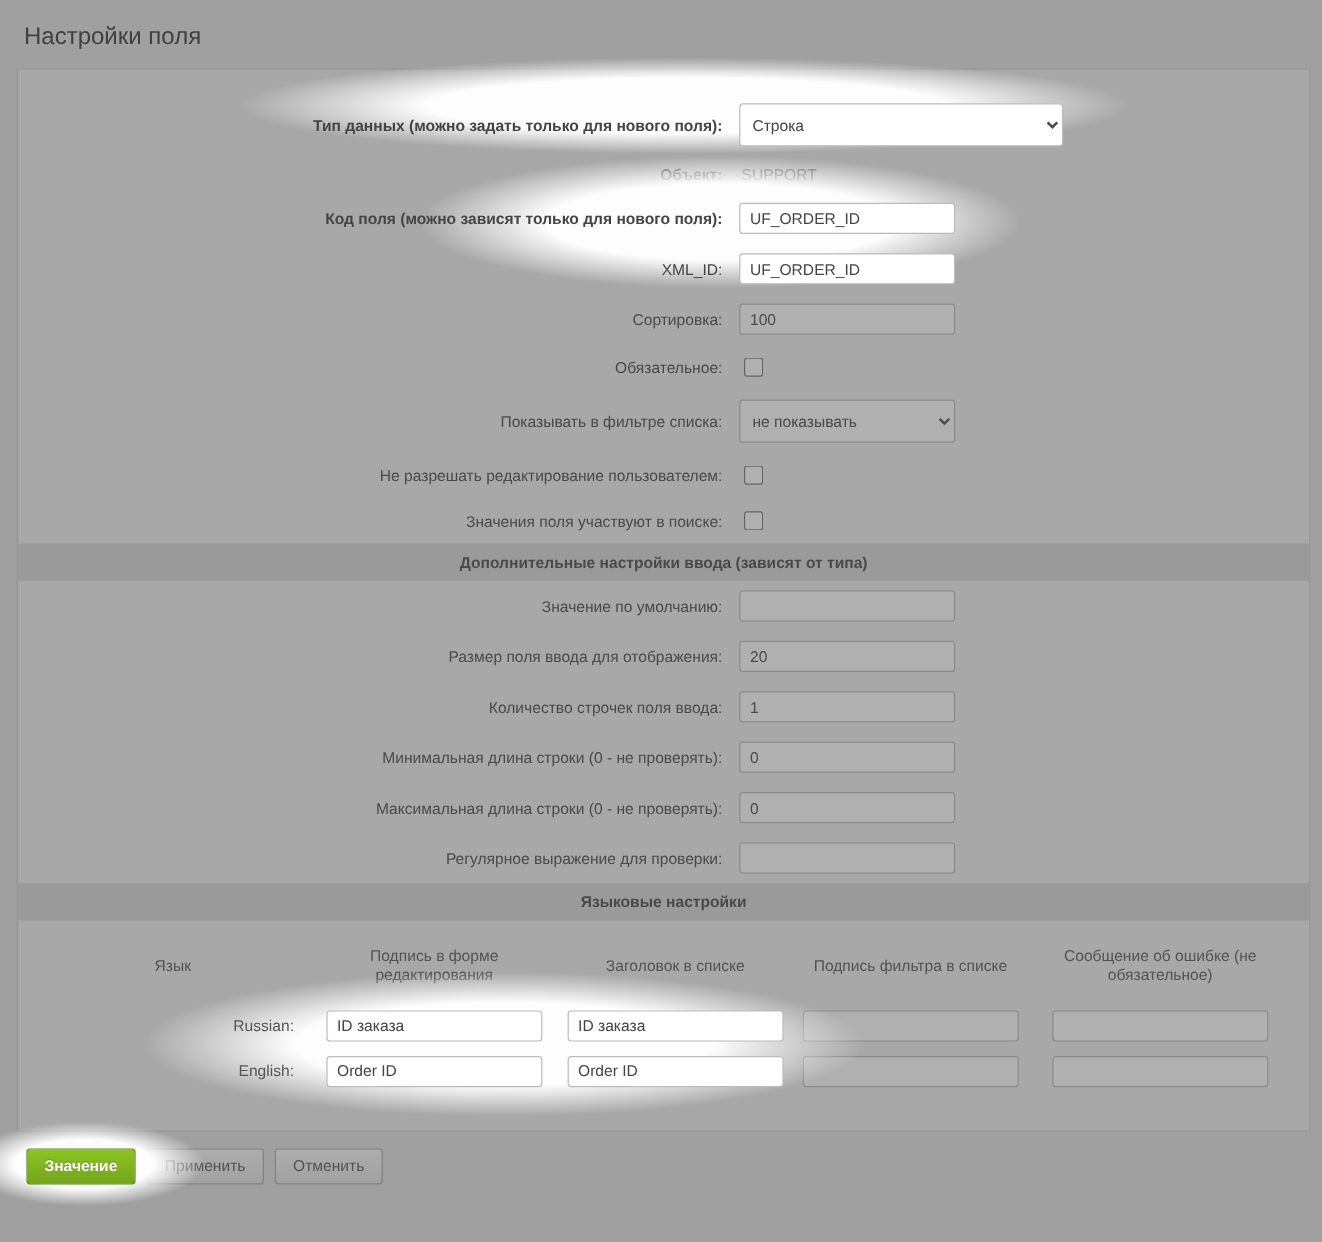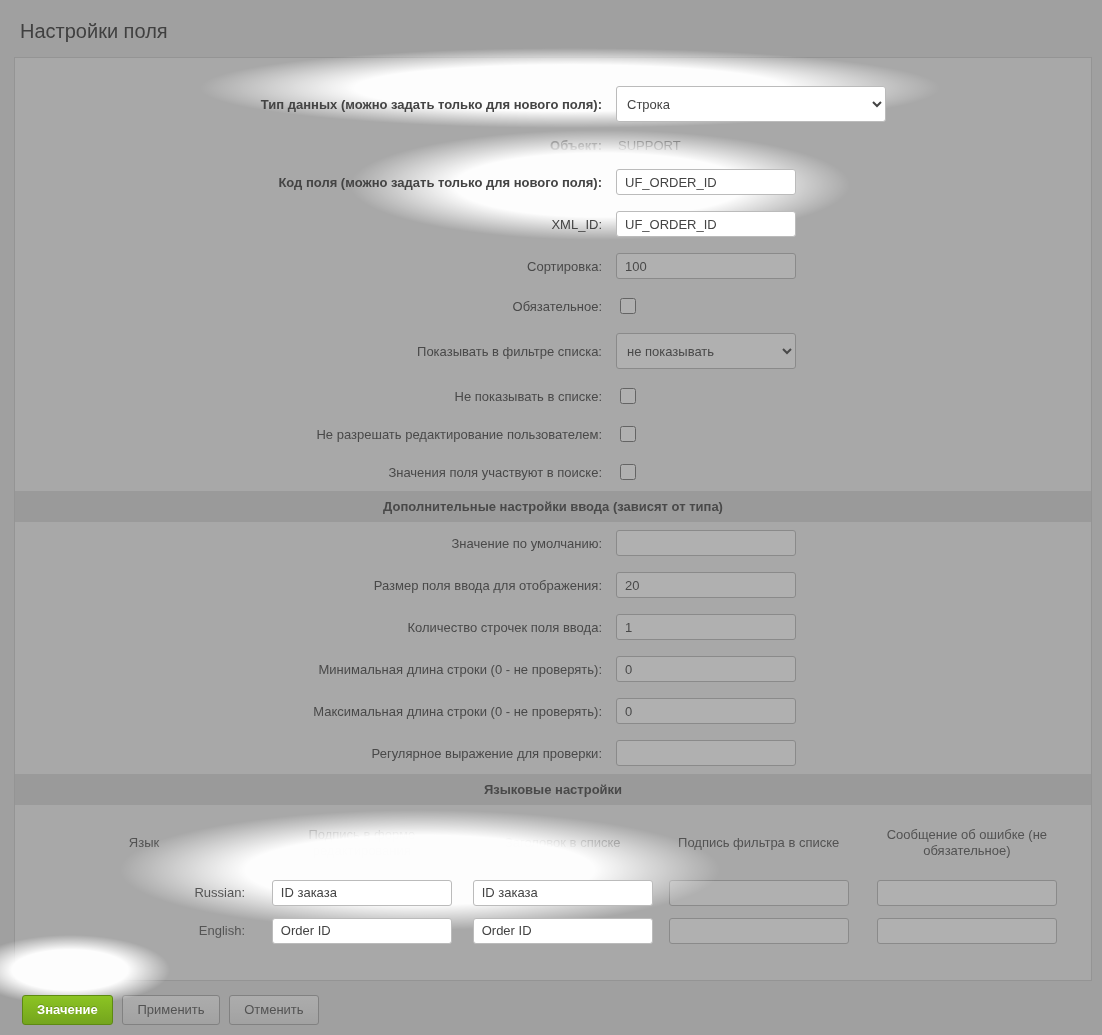--- a/index.html
+++ b/index.html
@@ -173,21 +173,21 @@
         <td class="lab"><span class="raise" style="font-weight:bold">Тип данных (можно задать только для нового поля):</span></td>
         <td class="val"><span class="raise"><select class="w270"><option>Строка</option></select></span></td>
       </tr>
 
       <tr>
         <td class="lab"><span style="font-weight:bold">Объект:</span></td>
         <td class="val"><span class="static-text">SUPPORT</span></td>
       </tr>
 
       <tr>
-        <td class="lab"><span class="raise" style="font-weight:bold">Код поля (можно задать только для нового поля):</span></td>
+        <td class="lab"><span class="raise" style="font-weight:bold">Код поля (можно зависят только для нового поля):</span></td>
         <td class="val"><span class="raise"><input type="text" class="w180" value="UF_ORDER_ID" style=""></span></td>
       </tr>
 
       <tr>
         <td class="lab"><span class="raise">XML_ID:</span></td>
         <td class="val"><span class="raise"><input type="text" class="w180" value="UF_ORDER_ID" style=""></span></td>
       </tr>
 
       <tr>
         <td class="lab"><span>Сортировка:</span></td>
@@ -198,24 +198,20 @@
       <tr>
         <td class="lab"><span>Обязательное:</span></td>
         <td class="val"><input type="checkbox" style=""></td>
       </tr>
 
       <tr>
         <td class="lab"><span>Показывать в фильтре списка:</span></td>
         <td class="val"><select class="w180"><option>не показывать</option></select></td>
       </tr>
 
-      <tr>
-        <td class="lab"><span>Не показывать в списке:</span></td>
-        <td class="val"><input type="checkbox" style=""></td>
-      </tr>
 
       <tr>
         <td class="lab"><span>Не разрешать редактирование пользователем:</span></td>
         <td class="val"><input type="checkbox" style=""></td>
       </tr>
 
       <tr>
         <td class="lab"><span>Значения поля участвуют в поиске:</span></td>
         <td class="val"><input type="checkbox" style=""></td>
       </tr>

